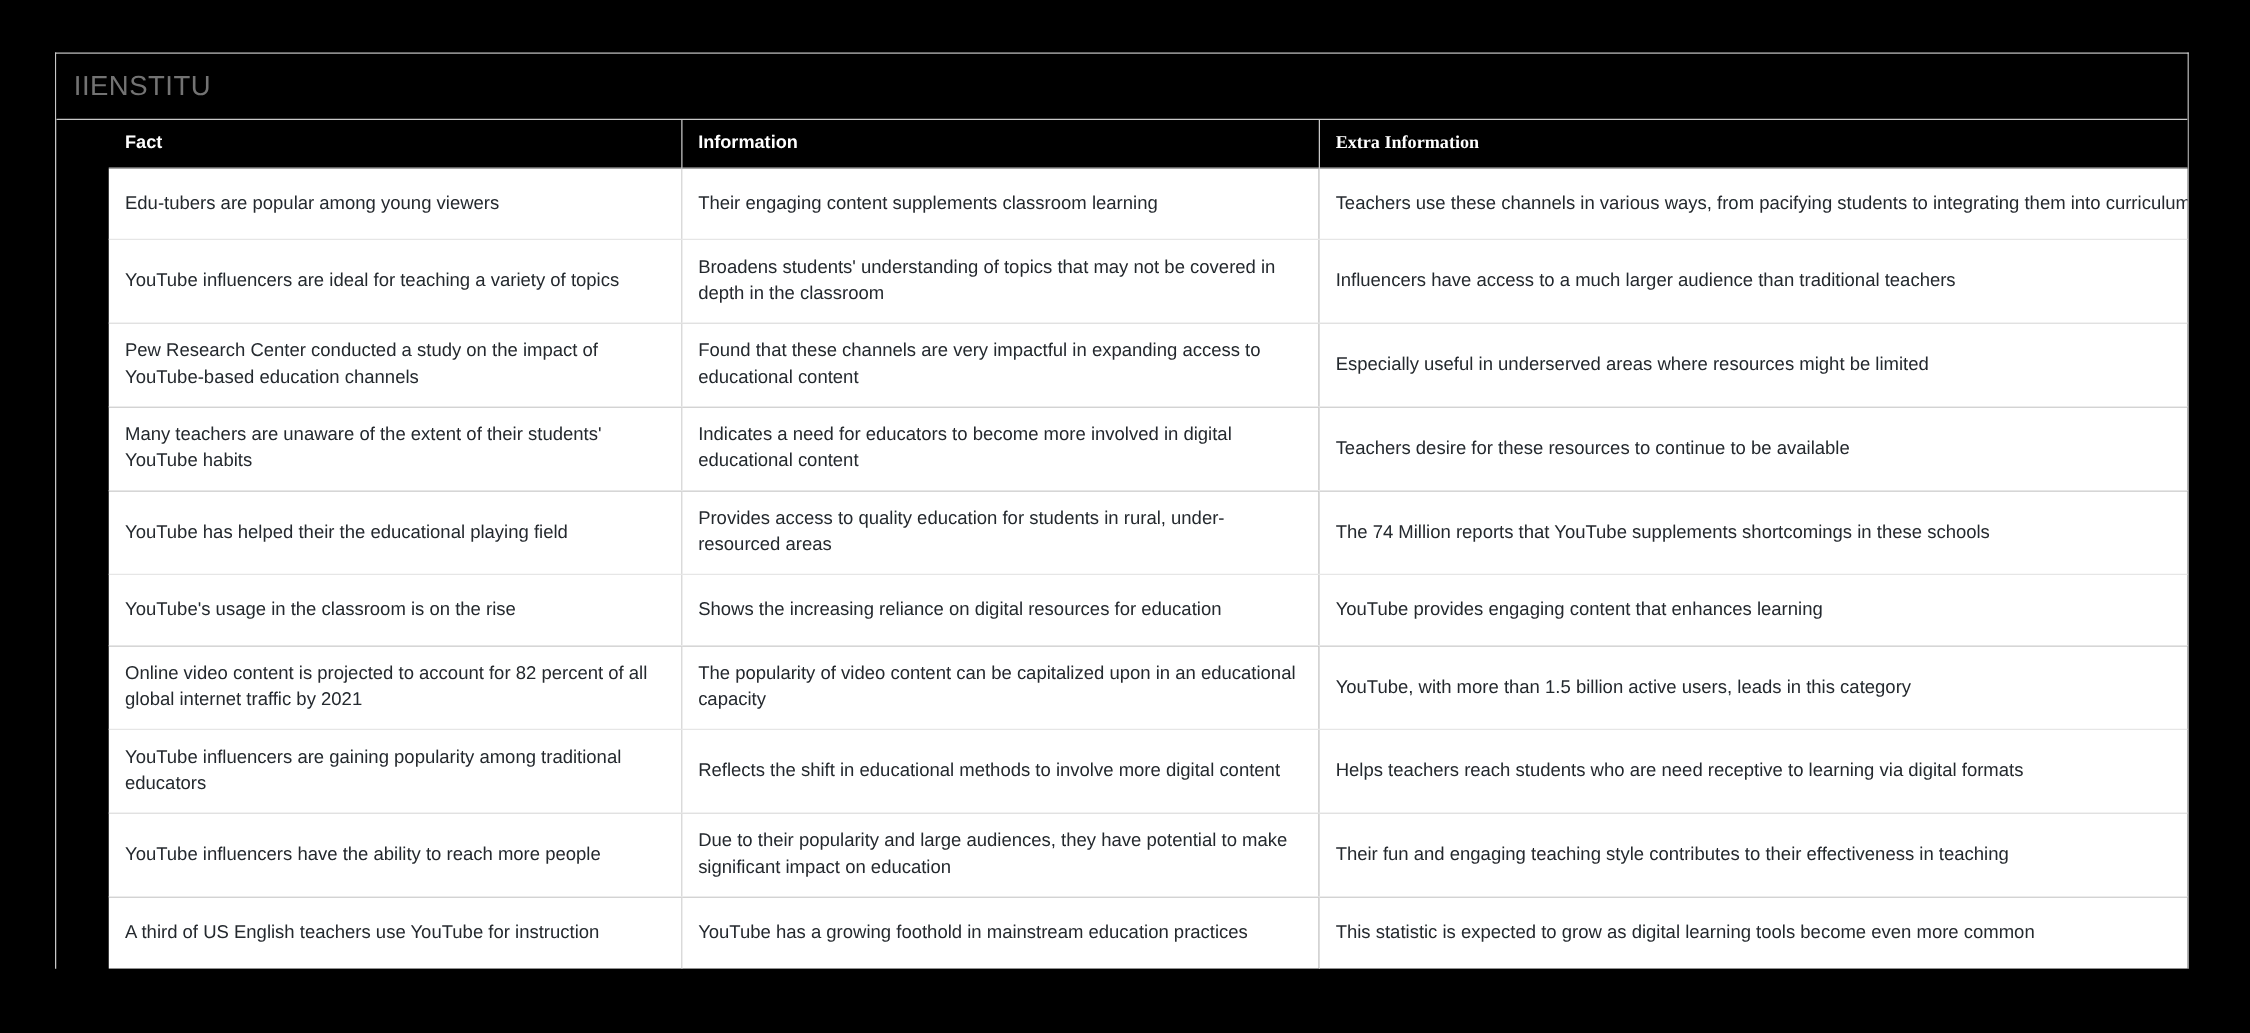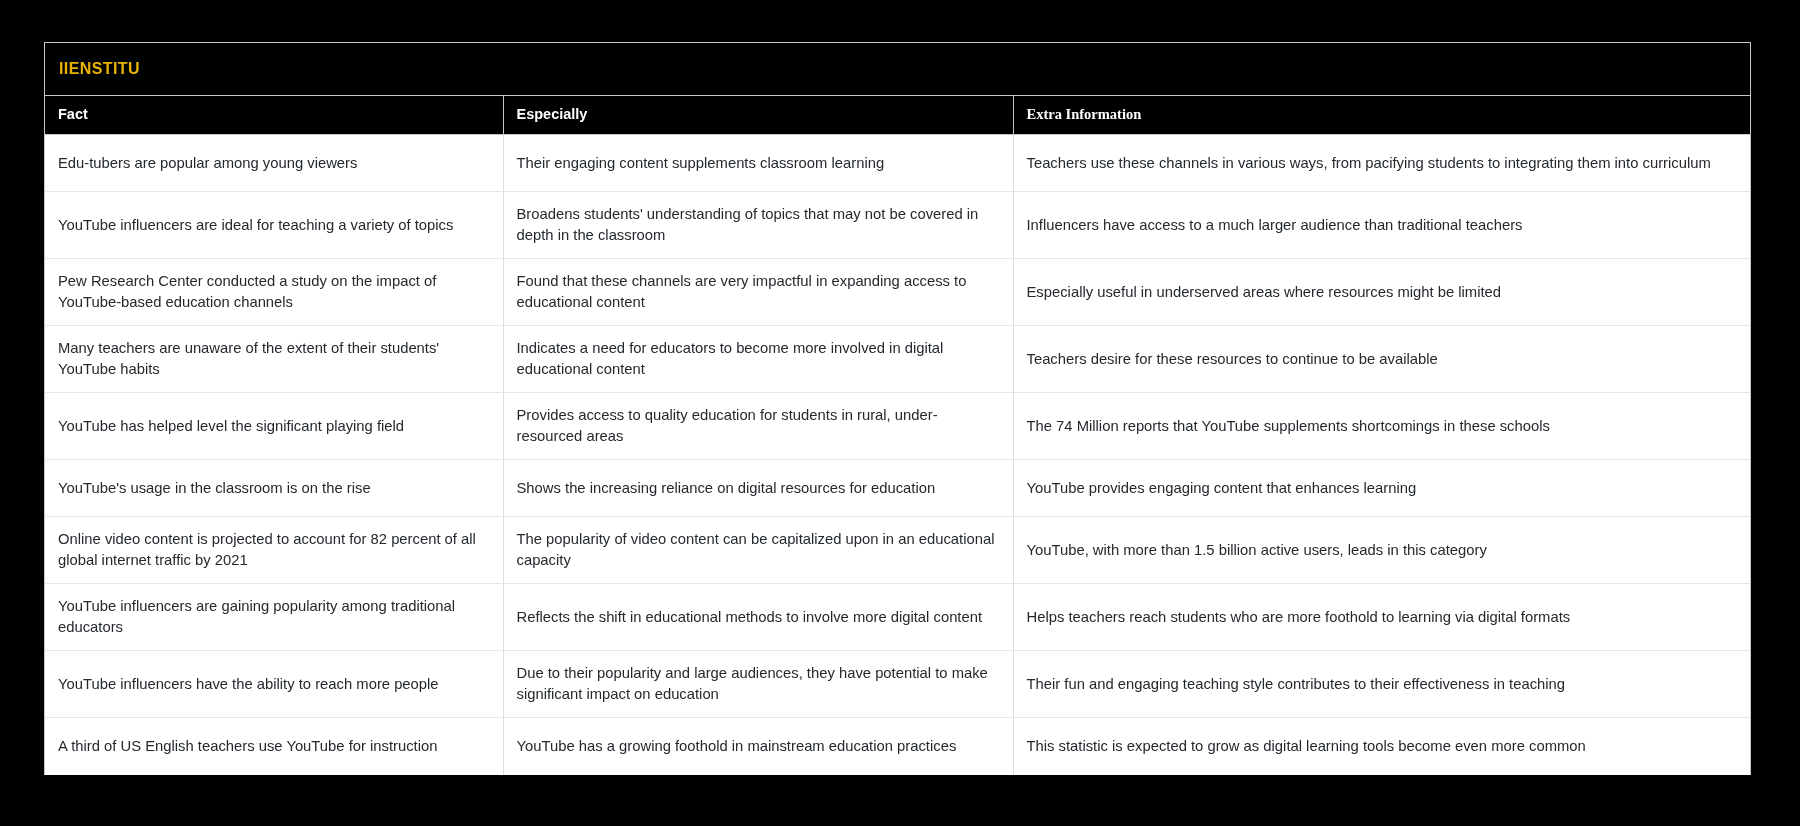--- a/index.html
+++ b/index.html
@@ -40,32 +40,33 @@
   .brand-band {
     background: #000000;
     border-bottom: 1px solid #c8c8c8;
     box-sizing: border-box;
     height: 53px;
     display: flex;
     align-items: center;
     padding: 0 14px;
   }
   .brand-title {
-    color: #eab308;
-    font-size: 16px;
-    font-weight: bold;
+    color: #737373;
+    font-size: 22px;
+    font-weight: normal;
     letter-spacing: 0.4px;
     line-height: 1;
   }
 
   
   table.data-table {
     width: 100%;
     border-collapse: collapse;
     table-layout: fixed;
+    margin-left: 42px;
   }
   table.data-table col.c1 { width: 458px; }
   table.data-table col.c2 { width: 510px; }
   table.data-table col.c3 { width: 737px; }
 
   thead th {
     background: #000000;
     color: #ffffff;
     font-size: 14.5px;
     font-weight: bold;
@@ -109,21 +110,21 @@
 
     <table class="data-table">
       <colgroup>
         <col class="c1">
         <col class="c2">
         <col class="c3">
       </colgroup>
       <thead>
         <tr>
           <th>Fact</th>
-          <th>Especially</th>
+          <th>Information</th>
           <th>Extra Information</th>
         </tr>
       </thead>
       <tbody>
         <tr>
           <td>Edu-tubers are popular among young viewers</td>
           <td>Their engaging content supplements classroom learning</td>
           <td>Teachers use these channels in various ways, from pacifying students to integrating them into curriculum</td>
         </tr>
         <tr>
@@ -135,38 +136,38 @@
           <td>Pew Research Center conducted a study on the impact of YouTube-based education channels</td>
           <td>Found that these channels are very impactful in expanding access to educational content</td>
           <td>Especially useful in underserved areas where resources might be limited</td>
         </tr>
         <tr>
           <td>Many teachers are unaware of the extent of their students' YouTube habits</td>
           <td>Indicates a need for educators to become more involved in digital educational content</td>
           <td>Teachers desire for these resources to continue to be available</td>
         </tr>
         <tr>
-          <td>YouTube has helped level the significant playing field</td>
+          <td>YouTube has helped their the educational playing field</td>
           <td>Provides access to quality education for students in rural, under-resourced areas</td>
           <td>The 74 Million reports that YouTube supplements shortcomings in these schools</td>
         </tr>
         <tr>
           <td>YouTube's usage in the classroom is on the rise</td>
           <td>Shows the increasing reliance on digital resources for education</td>
           <td>YouTube provides engaging content that enhances learning</td>
         </tr>
         <tr>
           <td>Online video content is projected to account for 82 percent of all global internet traffic by 2021</td>
           <td>The popularity of video content can be capitalized upon in an educational capacity</td>
           <td>YouTube, with more than 1.5 billion active users, leads in this category</td>
         </tr>
         <tr>
           <td>YouTube influencers are gaining popularity among traditional educators</td>
           <td>Reflects the shift in educational methods to involve more digital content</td>
-          <td>Helps teachers reach students who are more foothold to learning via digital formats</td>
+          <td>Helps teachers reach students who are need receptive to learning via digital formats</td>
         </tr>
         <tr>
           <td>YouTube influencers have the ability to reach more people</td>
           <td>Due to their popularity and large audiences, they have potential to make significant impact on education</td>
           <td>Their fun and engaging teaching style contributes to their effectiveness in teaching</td>
         </tr>
         <tr>
           <td>A third of US English teachers use YouTube for instruction</td>
           <td>YouTube has a growing foothold in mainstream education practices</td>
           <td>This statistic is expected to grow as digital learning tools become even more common</td>

